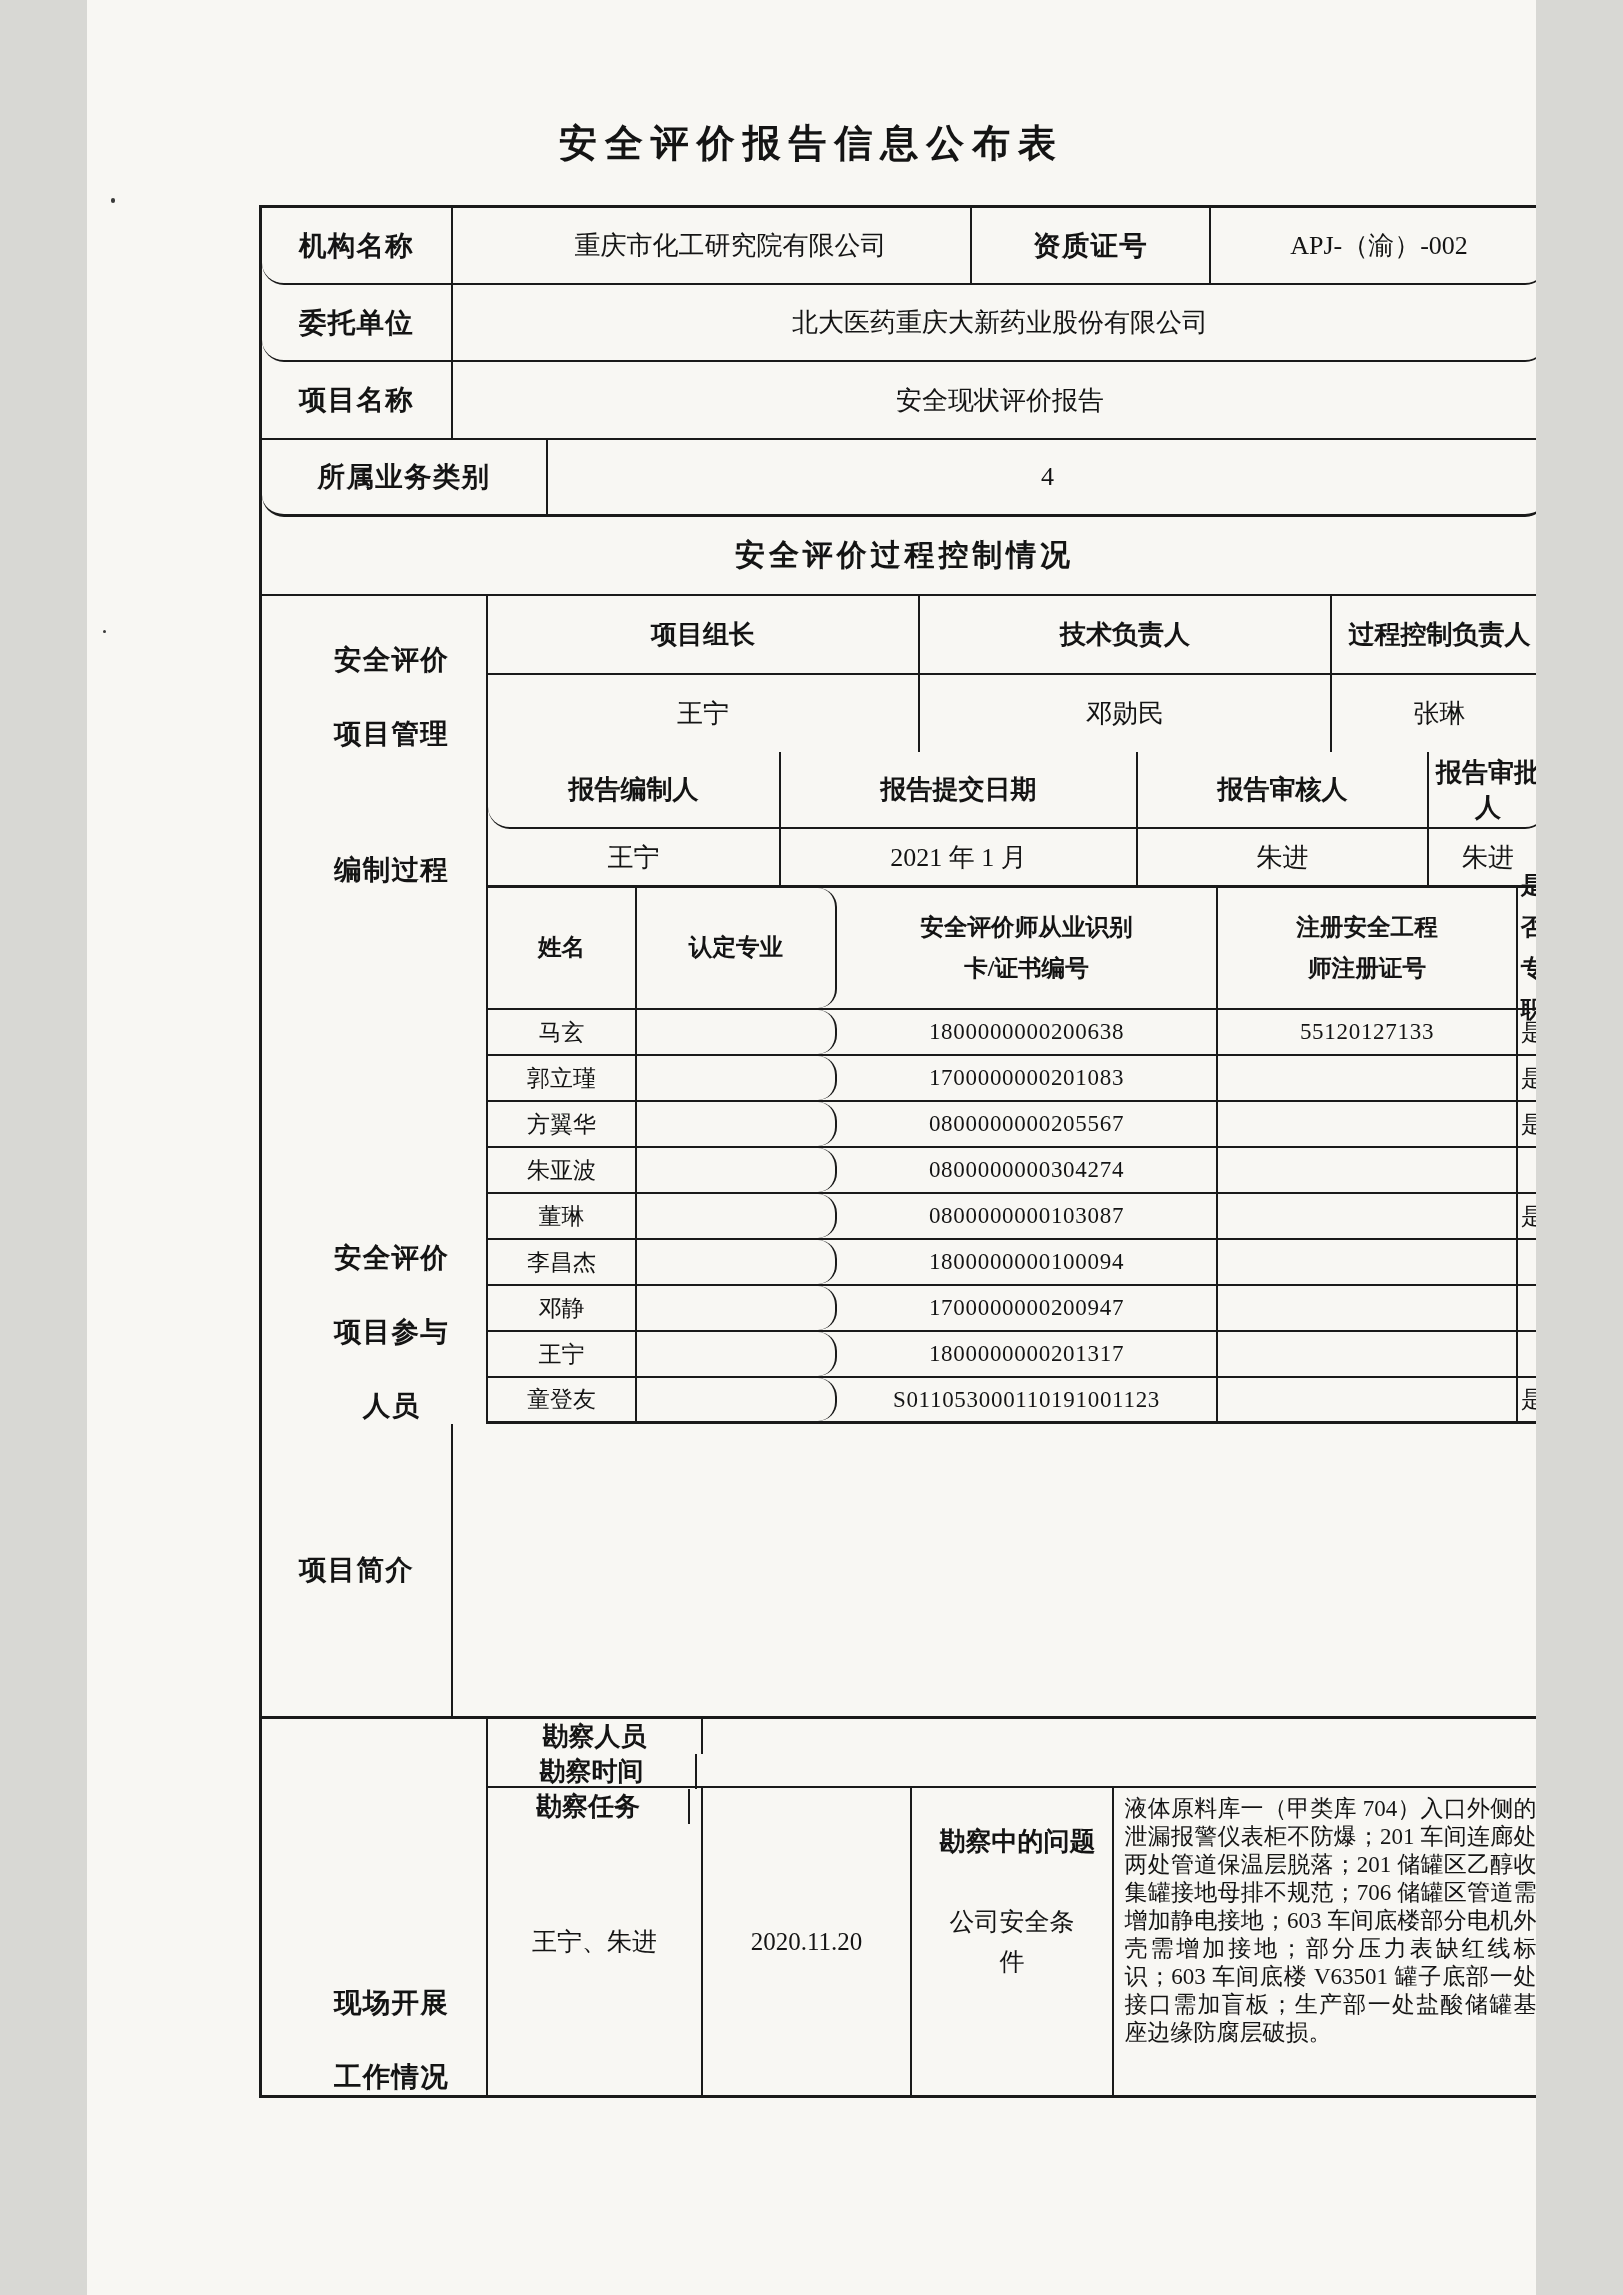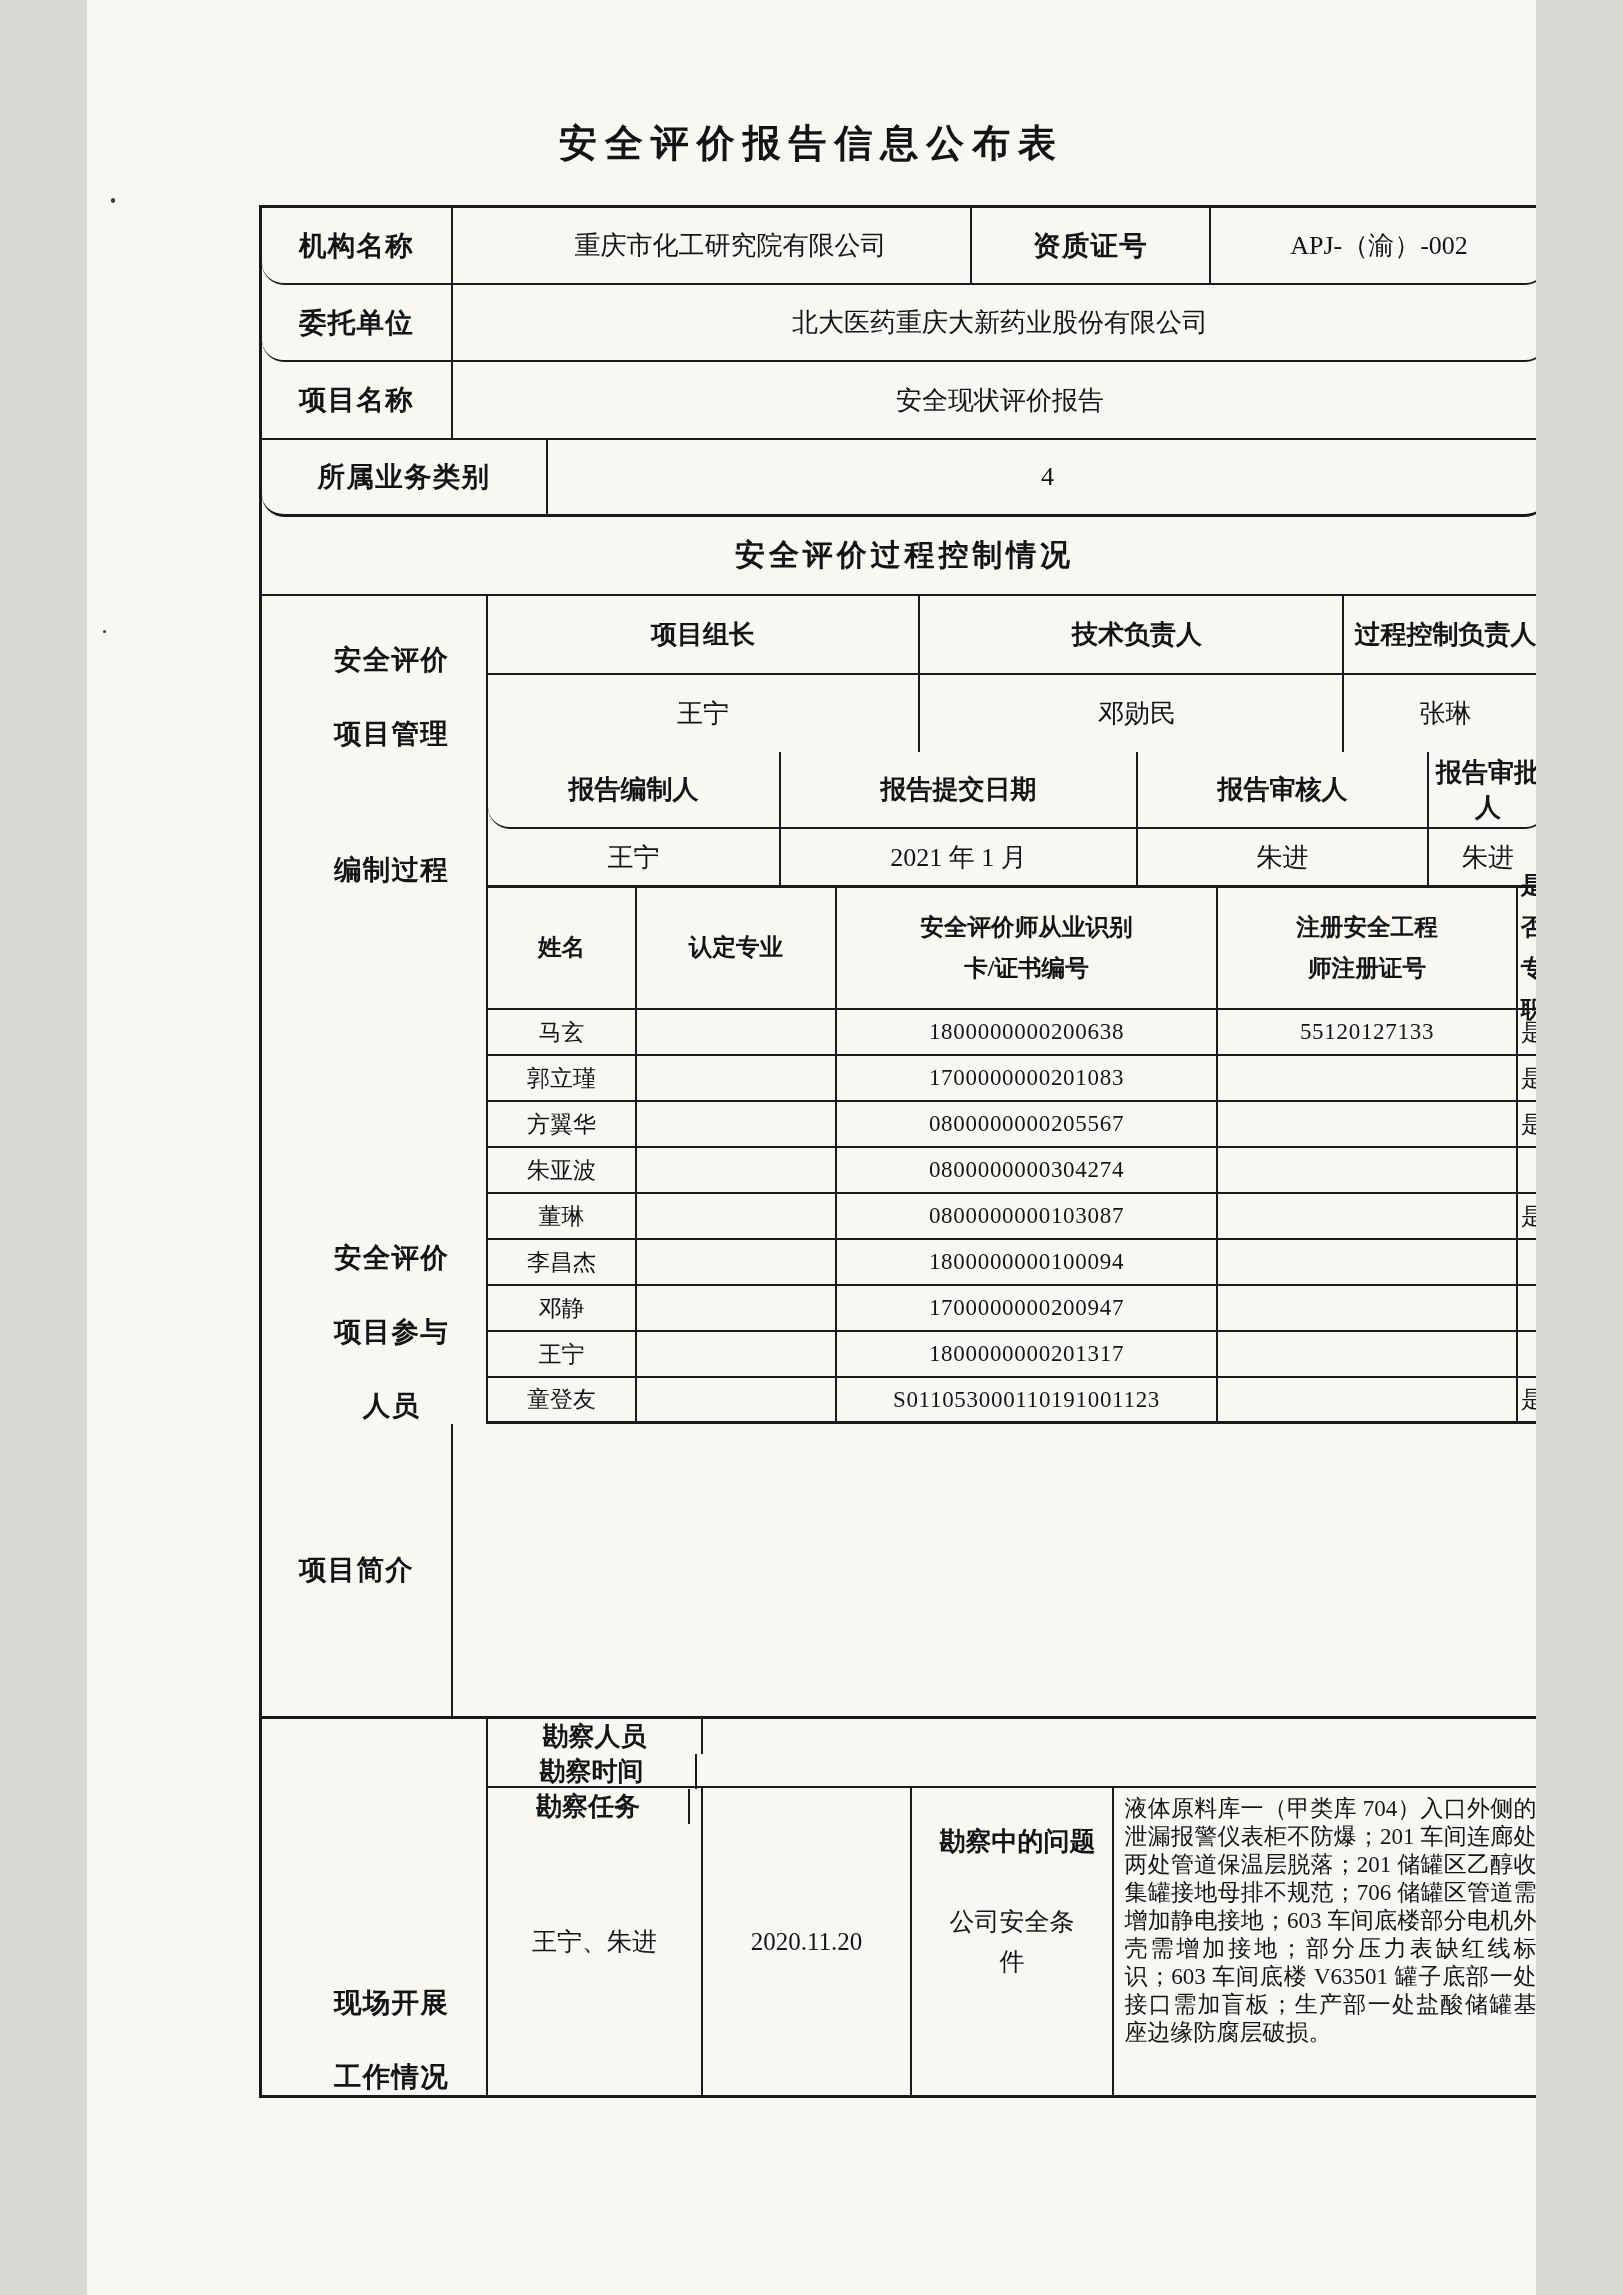--- a/index.html
+++ b/index.html
@@ -43,23 +43,23 @@
   .sec-lab {
     width: 191px; flex: 0 0 191px;
     border-right: 2px solid #1a1a1a;
     display: flex; flex-direction: column;
     align-items: center; justify-content: flex-end;
     gap: 38px;
     font-weight: bold; font-size: 27.5px; letter-spacing: 1.3px; margin-left: 35px;
   }
   .sec-body { flex: 1 1 auto; display: flex; flex-direction: column; min-width: 0; }
   .w292 { width:191px; } .w437 { width:286px; } .w793 { width:519px;padding-left:38px; } .w365 { width:239px; }
-  .w660 { width:432px; } .w630 { width:412px;margin-left:12px; }
+  .w660 { width:432px; } .w630 { width:412px; }
   .w448 { width:293px; } .w545 { width:357px; } .w444 { width:291px; }
-  .w227 { width:149px; } .w305 { width:200px; } .w582 { width:381px; } .w459 { width:300px; }
+  .w227 { width:149px; } .w305 { width:200px;border-radius:19px; } .w582 { width:381px; } .w459 { width:300px; }
   .w329 { width:215px; } .w320 { width:209px; } .w308 { width:202px; }
   .sect-title { font-size: 30px; font-weight: bold; letter-spacing: 3.9px; }
   .hdr { font-weight: bold; font-size: 26px; }
   .ph { flex-direction: column; font-weight: bold; font-size: 23.6px; line-height: 1.75; }
   .pv { font-size: 23px; }
   .num { letter-spacing: 0.7px; }
   .cb-cell { justify-content: space-between; padding: 0 9.2px 0 93px; }
   .opt { display: flex; align-items: center; gap: 9.2px; font-size: 27.5px; }
   .cb { width: 25px; height: 25px; border: 2.6px solid #141414; flex: 0 0 auto; }
   .cb.filled { background: #141414; border-color:#141414; }

